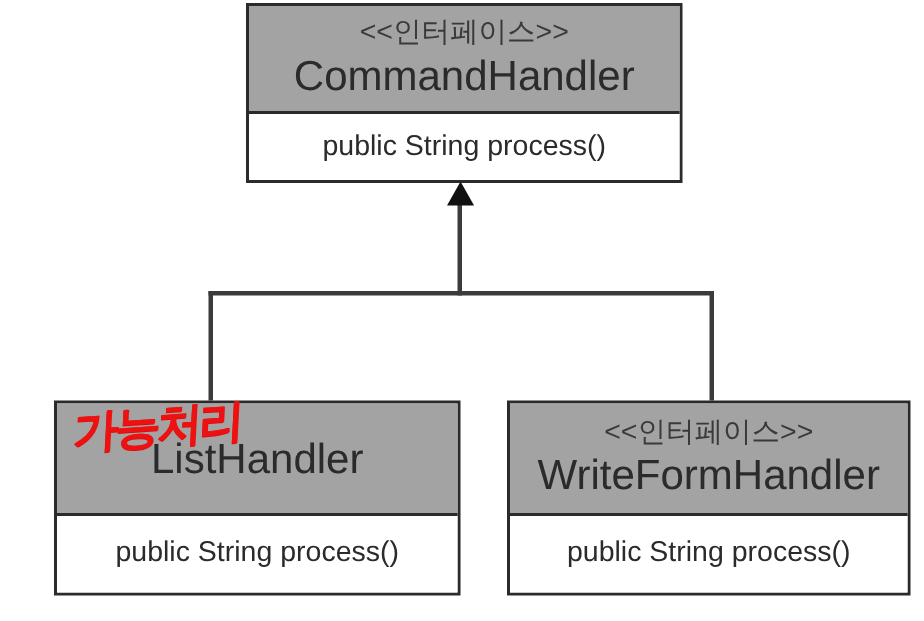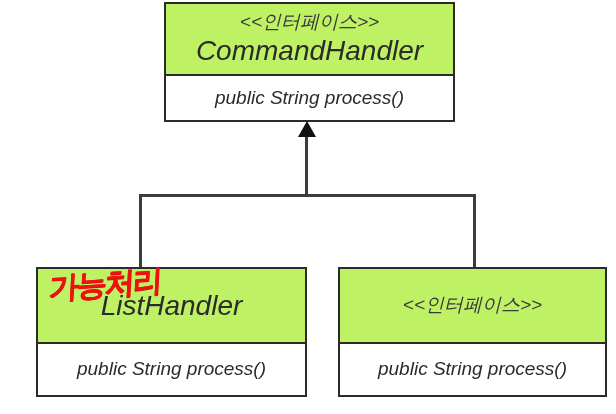--- a/index.html
+++ b/index.html
@@ -28,35 +28,33 @@
     display: flex;
     flex-direction: column;
   }
   .uml-header {
     box-sizing: border-box;
     display: flex;
     flex-direction: column;
     align-items: center;
     justify-content: center;
     text-align: center;
-    background: #bef264;
+    background: #a3a3a3;
     line-height: 1.18;
-    font-style: italic;
   }
   .uml-divider {
     height: 0;
     border-top: 2px solid #2b2b2b;
   }
   .uml-section {
     box-sizing: border-box;
     display: flex;
     align-items: center;
     justify-content: center;
     background: #ffffff;
-    font-style: italic;
   }
   .stereotype {
     font-size: 19px;
     color: #3a3a3a;
     letter-spacing: 0px;
     white-space: nowrap;
   }
   .classname {
     font-size: 28px;
     color: #2b2b2b;
@@ -182,20 +180,21 @@
     </div>
     <div class="uml-divider"></div>
     <div class="uml-section">
       <span class="member">public String process()</span>
     </div>
   </div>
 
   <div class="uml-box" id="box-write-form-handler">
     <div class="uml-header">
       <div class="stereotype">&lt;&lt;인터페이스&gt;&gt;</div>
+      <div class="classname">WriteFormHandler</div>
     </div>
     <div class="uml-divider"></div>
     <div class="uml-section">
       <span class="member">public String process()</span>
     </div>
   </div>
 
   <div id="annotation-handwritten">가능처리</div>
 
 </div>

